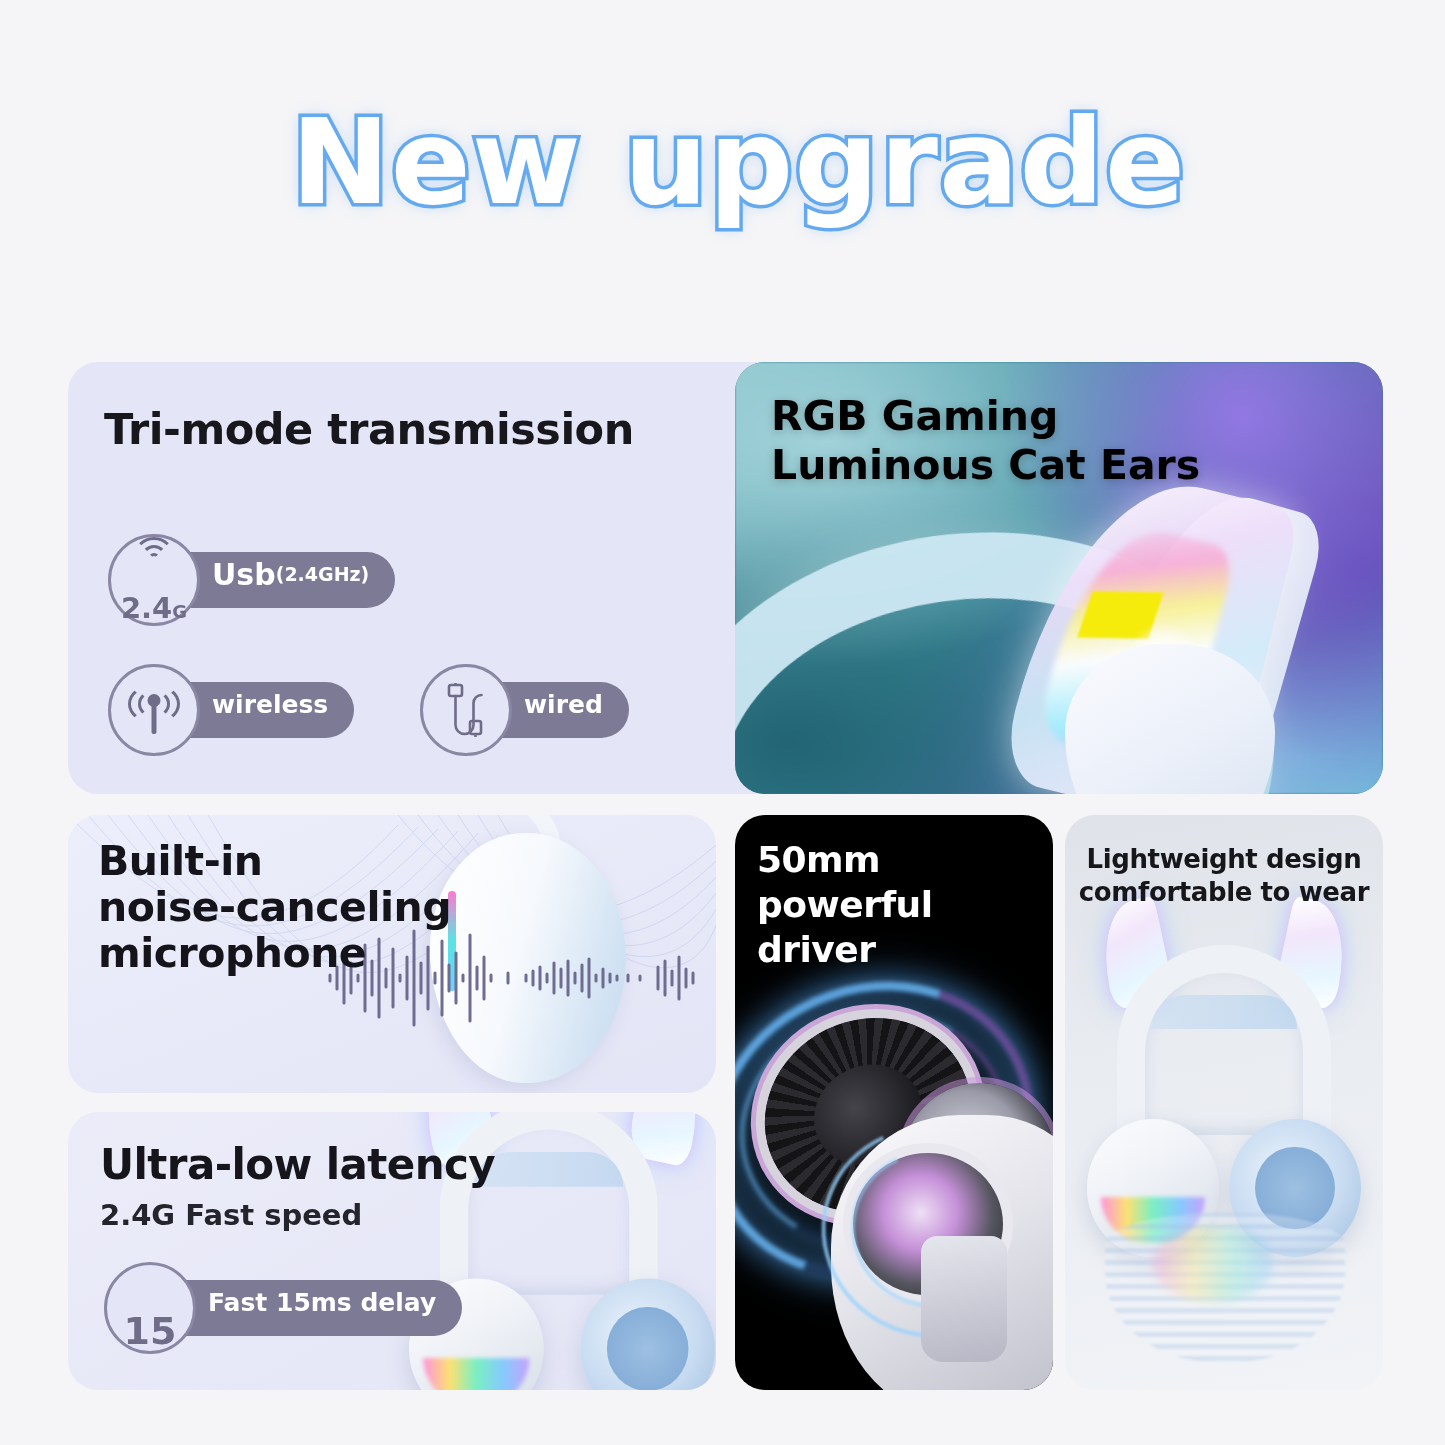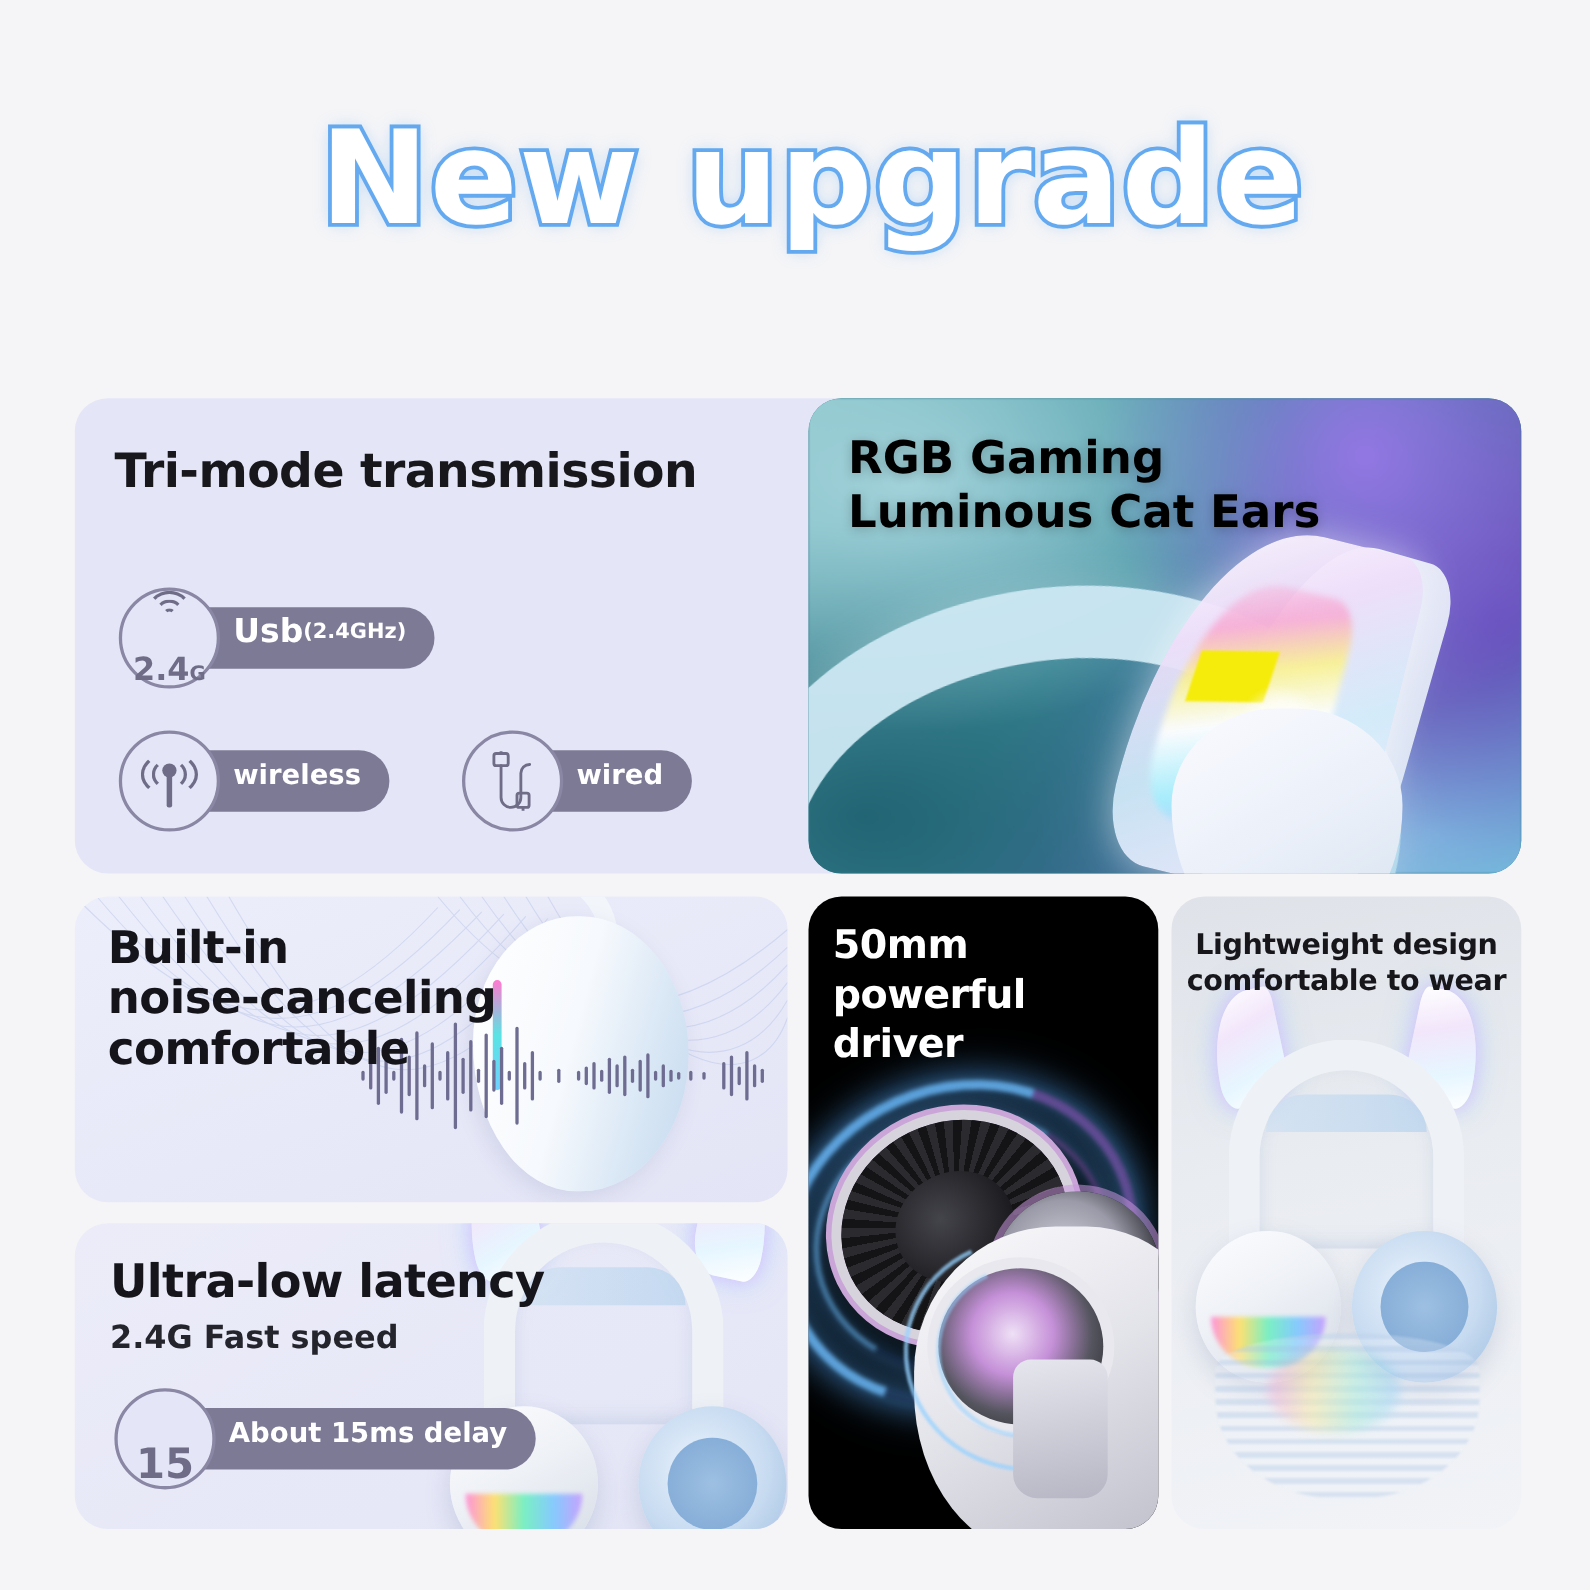--- a/index.html
+++ b/index.html
@@ -516,21 +516,21 @@
         <line x1="344" y1="48" x2="344" y2="62"></line>
           <line x1="351" y1="34" x2="351" y2="76"></line>
         <line x1="358" y1="46" x2="358" y2="64"></line>
           <line x1="365" y1="50" x2="365" y2="60"></line>
       </g>
     </svg>
 
     <div class="h">
       <div>Built-in</div>
       <div>noise-canceling</div>
-      <div>comfortable</div>
+      <div>microphone</div>
     </div>
   </div>
 
   <div class="card" id="card-driver">
     <div class="swirl"></div>
     <div class="swirl s2"></div>
     <div class="diaph"></div>
     <div class="ring2"></div>
     <div class="body"></div>
     <div class="arcs"></div>
@@ -566,17 +566,17 @@
       <div class="cup-r"></div>
     </div>
 
     <div class="h">Ultra-low latency</div>
     <div class="sub">2.4G Fast speed</div>
 
     <div class="badge-row">
       <div class="circ">
         <div class="num" style="font-size:38px">15</div>
       </div>
-      <div class="pill small-txt">About 15ms delay</div>
+      <div class="pill small-txt">Fast 15ms delay</div>
     </div>
   </div>
 
 </div>
 
 </body></html>

